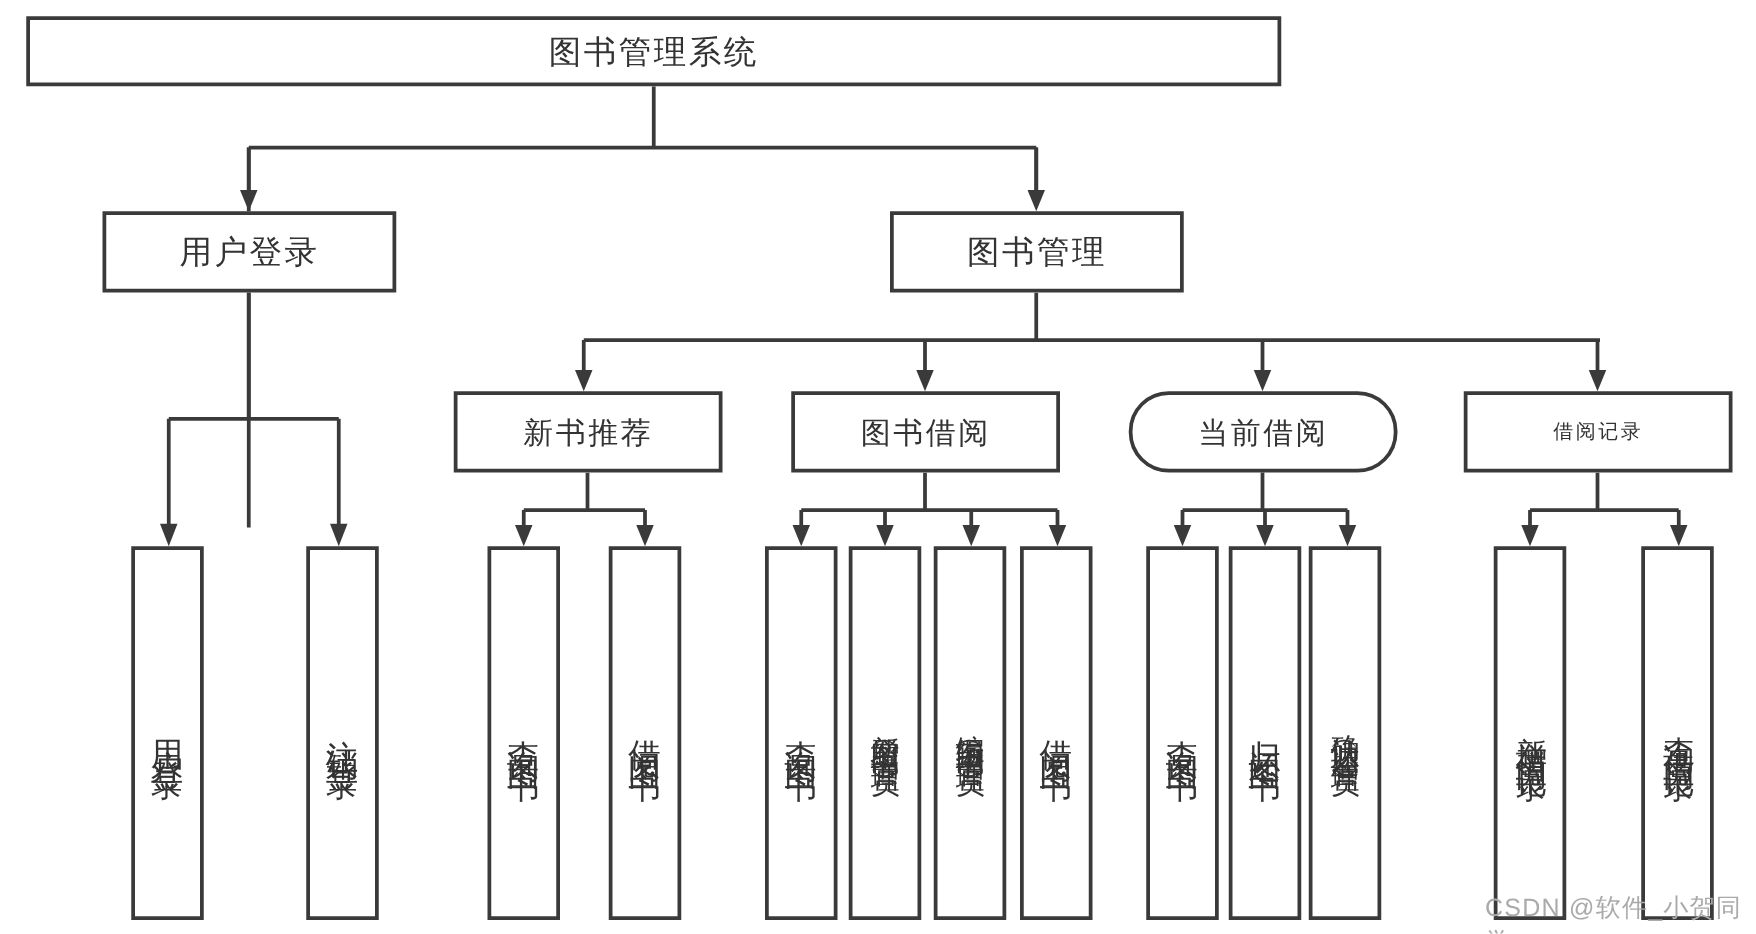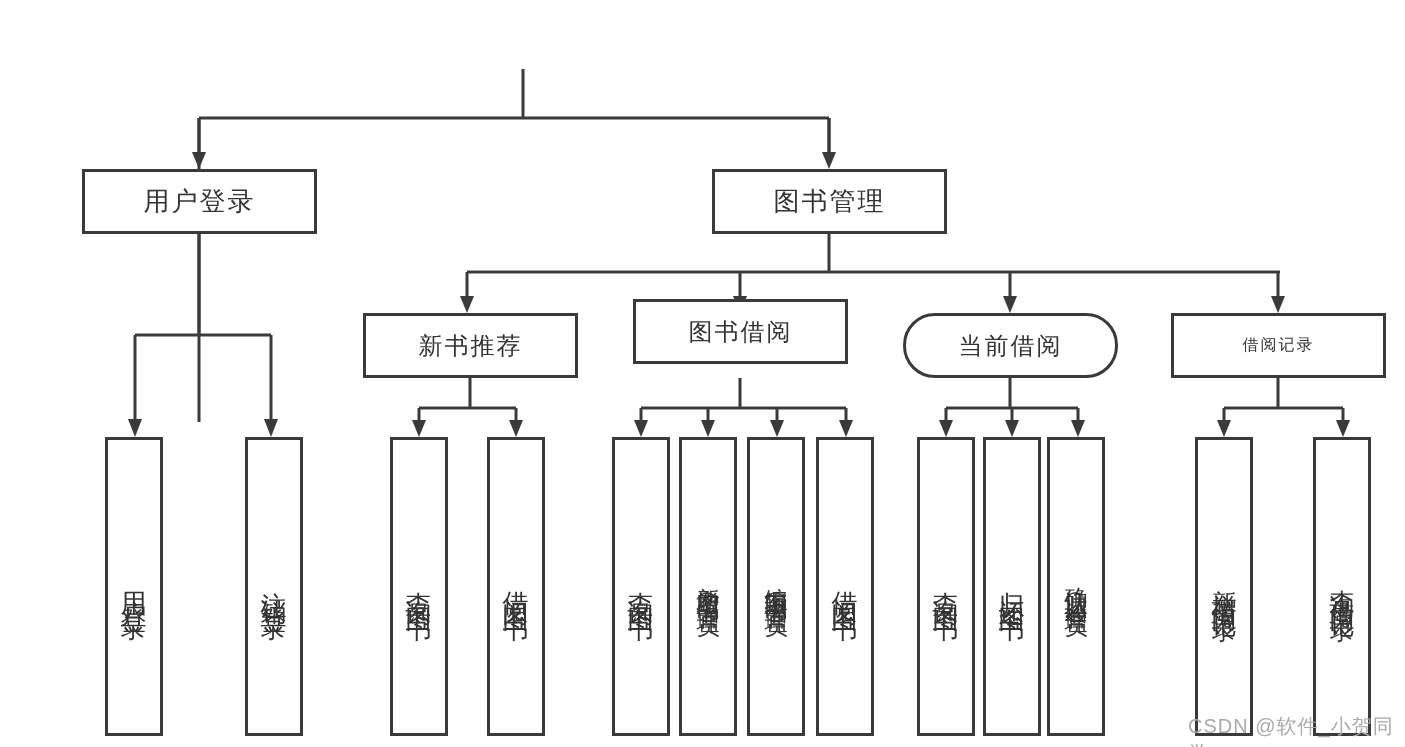--- a/index.html
+++ b/index.html
@@ -111,26 +111,27 @@
 
       <polygon points="939,420 953,420 946,437"></polygon>
       <polygon points="1005,420 1019,420 1012,437"></polygon>
       <polygon points="1071,420 1085,420 1078,437"></polygon>
 
       <polygon points="1217,420 1231,420 1224,437"></polygon>
       <polygon points="1336,420 1350,420 1343,437"></polygon>
     </g>
   </svg>
 
+  <div class="box h-box root-box">图书管理系统</div>
 
   <div class="box h-box" style="left:82px; top:169px; width:235px; height:65px;">用户登录</div>
   <div class="box h-box" style="left:363px; top:313px; width:215px; height:65px; font-size:24px;">新书推荐</div>
 
   <div class="box h-box" style="left:712px; top:169px; width:235px; height:65px;">图书管理</div>
-  <div class="box h-box" style="left:633px; top:299px; width:215px; height:65px; font-size:24px;">图书借阅</div>
+  <div class="box h-box" style="left:633px; top:313px; width:215px; height:65px; font-size:24px;">图书借阅</div>
   <div class="box h-box" style="left:903px; top:313px; width:215px; height:65px; font-size:24px;border-radius:32px;">当前借阅</div>
   <div class="box h-box" style="left:1171px; top:313px; width:215px; height:65px; font-size:16px;text-align:center;">借阅记录</div>
 
   <div class="box v-box" style="left:105px;">用户登录</div>
   <div class="box v-box" style="left:245px;">注销登录</div>
 
   <div class="box v-box" style="left:390px;">查询图书</div>
   <div class="box v-box" style="left:487px;">借阅图书</div>
 
   <div class="box v-box" style="left:612px;">查询图书</div>

